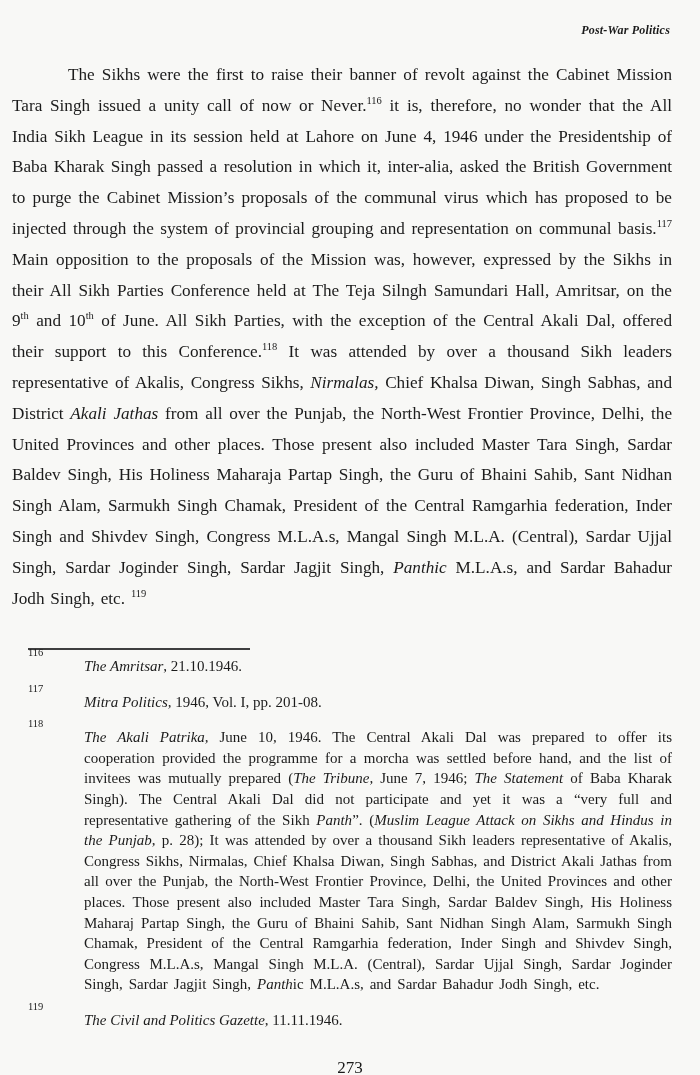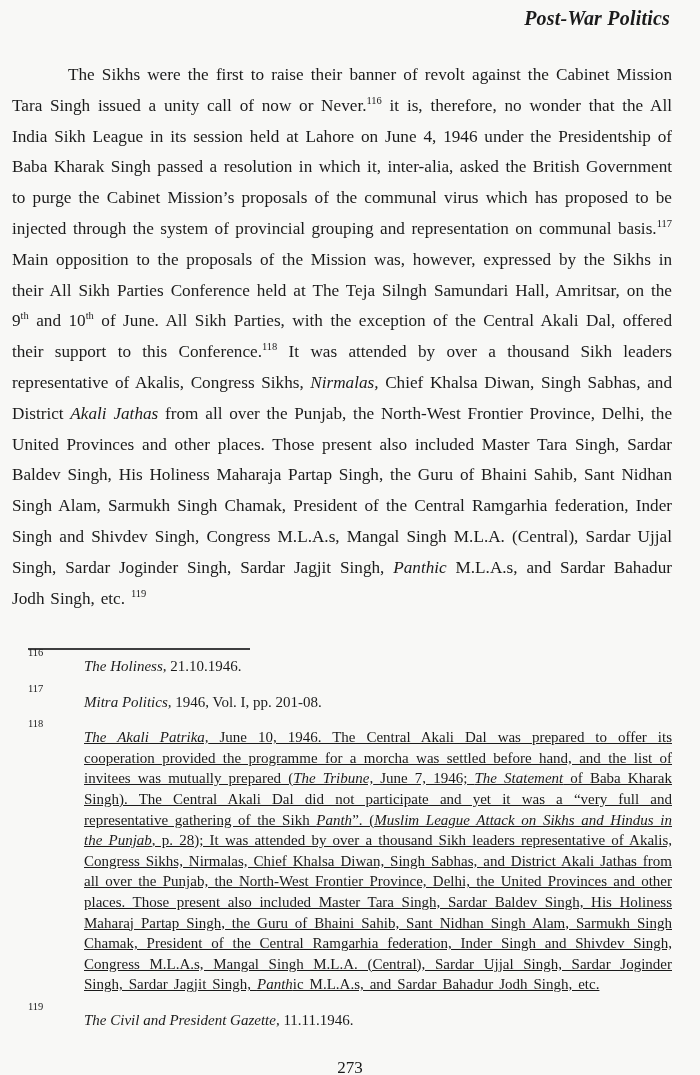--- a/index.html
+++ b/index.html
@@ -13,23 +13,23 @@
     width: 700px;
     height: 1075px;
     margin: 0 auto;
     background: var(--page-bg);
     color: var(--text);
     overflow: hidden;
     font-family: "Liberation Serif", "DejaVu Serif", serif;
   }
   .running-title {
     position: absolute;
-    top: 7px;
+    top: 23px;
     right: 30px;
-    font-size: 20px;
+    font-size: 12px;
     font-style: italic;
     font-weight: bold;
     letter-spacing: 0.2px;
   }
   .body-text {
     position: absolute;
     top: 60px;
     left: 12px;
     right: 28px;
     height: 556px;
@@ -69,21 +69,20 @@
     position: absolute;
     left: 0;
     top: -3px;
     font-size: 10.5px;
     font-style: normal;
   }
   .fn-text { display: block; }
   .footnote.justified .fn-text {
     text-align: justify;
     word-spacing: 2.2px;
-    text-decoration: underline;
   }
   .page-number {
     position: absolute;
     top: 1058px;
     left: 0;
     width: 100%;
     text-align: center;
     font-size: 17px;
   }
 </style>
@@ -95,35 +94,35 @@
   <div class="running-title">Post-War Politics</div>
 
   <div class="body-text"><span>The Sikhs were the first to raise their banner of revolt against the Cabinet Mission Tara Singh issued a unity call of now or Never.</span><sup>116</sup><span> it is, therefore, no wonder that the All India Sikh League in its session held at Lahore on June 4, 1946 under the Presidentship of Baba Kharak Singh passed a resolution in which it, inter-alia, asked the British Government to purge the Cabinet Mission’s proposals of the communal virus which has proposed to be injected through the system of provincial grouping and representation on communal basis.</span><sup>117</sup><span> Main opposition to the proposals of the Mission was, however, expressed by the Sikhs in their All Sikh Parties Conference held at The Teja Silngh Samundari Hall, Amritsar, on the 9</span><sup>th</sup><span> and 10</span><sup>th</sup><span> of June. All Sikh Parties, with the exception of the Central Akali Dal, offered their support to this Conference.</span><sup>118</sup><span> It was attended by over a thousand Sikh leaders representative of Akalis, Congress Sikhs, </span><i>Nirmalas,</i><span> Chief Khalsa Diwan, Singh Sabhas, and District </span><i>Akali Jathas</i><span> from all over the Punjab, the North-West Frontier Province, Delhi, the United Provinces and other places. Those present also included Master Tara Singh, Sardar Baldev Singh, His Holiness Maharaja Partap Singh, the Guru of Bhaini Sahib, Sant Nidhan Singh Alam, Sarmukh Singh Chamak, President of the Central Ramgarhia federation, Inder Singh and Shivdev Singh, Congress M.L.A.s, Mangal Singh M.L.A. (Central), Sardar Ujjal Singh, Sardar Joginder Singh, Sardar Jagjit Singh, </span><i>Panthic</i><span> M.L.A.s, and Sardar Bahadur Jodh Singh, etc. </span><sup>119</sup></div>
 
   <div class="fn-separator"></div>
 
   <div class="footnotes">
 
     <div class="footnote">
       <sup class="fn-marker">116</sup>
-      <span class="fn-text"><i>The Holiness</i><span>, 21.10.1946.</span></span>
+      <span class="fn-text"><i>The Amritsar</i><span>, 21.10.1946.</span></span>
     </div>
 
     <div class="footnote">
       <sup class="fn-marker">117</sup>
       <span class="fn-text"><i>Mitra Politics,</i><span> 1946, Vol. I, pp. 201-08.</span></span>
     </div>
 
     <div class="footnote justified">
       <sup class="fn-marker">118</sup>
       <span class="fn-text"><i>The Akali Patrika,</i><span> June 10, 1946. The Central Akali Dal was prepared to offer its cooperation provided the programme for a morcha was settled before hand, and the list of invitees was mutually prepared (</span><i>The Tribune,</i><span> June 7, 1946; </span><i>The Statement</i><span> of Baba Kharak Singh). The Central Akali Dal did not participate and yet it was a “very full and representative gathering of the Sikh </span><i>Panth</i><span>”. (</span><i>Muslim League Attack on Sikhs and Hindus in the Punjab</i><span>, p. 28); It was attended by over a thousand Sikh leaders representative of Akalis, Congress Sikhs, Nirmalas, Chief Khalsa Diwan, Singh Sabhas, and District Akali Jathas from all over the Punjab, the North-West Frontier Province, Delhi, the United Provinces and other places. Those present also included Master Tara Singh, Sardar Baldev Singh, His Holiness Maharaj Partap Singh, the Guru of Bhaini Sahib, Sant Nidhan Singh Alam, Sarmukh Singh Chamak, President of the Central Ramgarhia federation, Inder Singh and Shivdev Singh, Congress M.L.A.s, Mangal Singh M.L.A. (Central), Sardar Ujjal Singh, Sardar Joginder Singh, Sardar Jagjit Singh, </span><i>Panth</i><span>ic M.L.A.s, and Sardar Bahadur Jodh Singh, etc.</span></span>
     </div>
 
     <div class="footnote">
       <sup class="fn-marker">119</sup>
-      <span class="fn-text"><i>The Civil  and President Gazette</i><span>, 11.11.1946.</span></span>
+      <span class="fn-text"><i>The Civil  and Politics Gazette</i><span>, 11.11.1946.</span></span>
     </div>
 
   </div>
 
   <div class="page-number">273</div>
 
 </div>
 
 </body></html>

